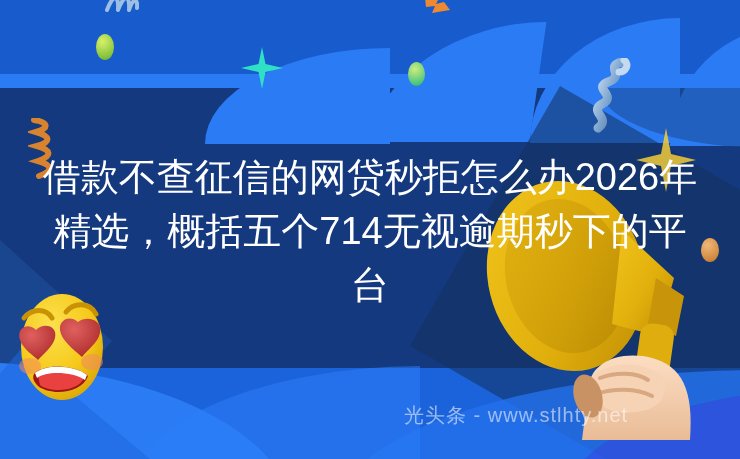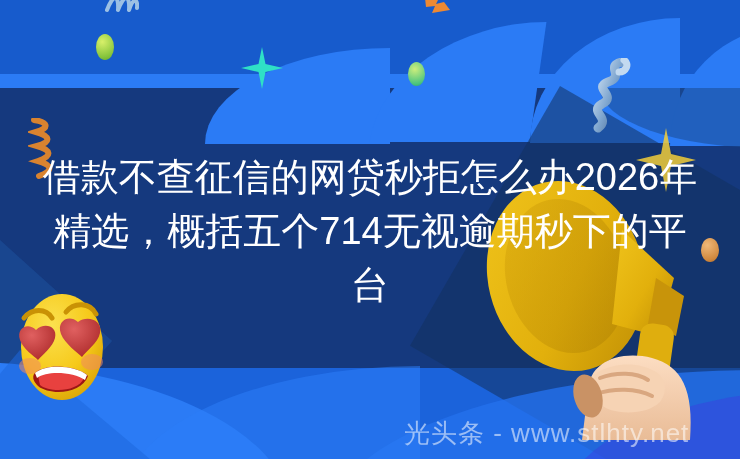--- a/index.html
+++ b/index.html
@@ -203,23 +203,23 @@
     line-height: 54px;
     font-weight: 400;
     letter-spacing: 0px;
     z-index: 40;
     white-space: pre-wrap;
   }
 
   
   .watermark {
     position: absolute;
-    left: 404px; top: 418px;
+    left: 404px; top: 400px;
     color: rgba(255,255,255,0.55);
-    font-size: 26px;
+    font-size: 20px;
     line-height: 30px;
     letter-spacing: 1px;
     z-index: 45;
     white-space: nowrap;
   }
 </style>
 </head>
 <body>
 
 <div id="banner">

